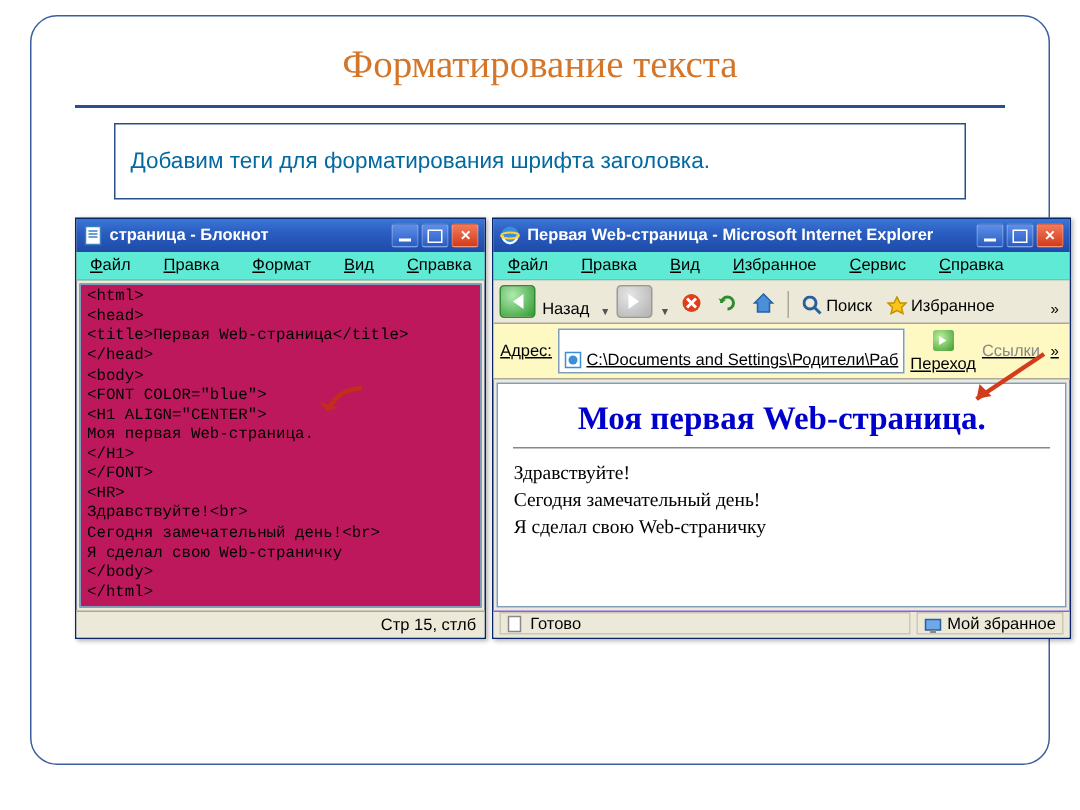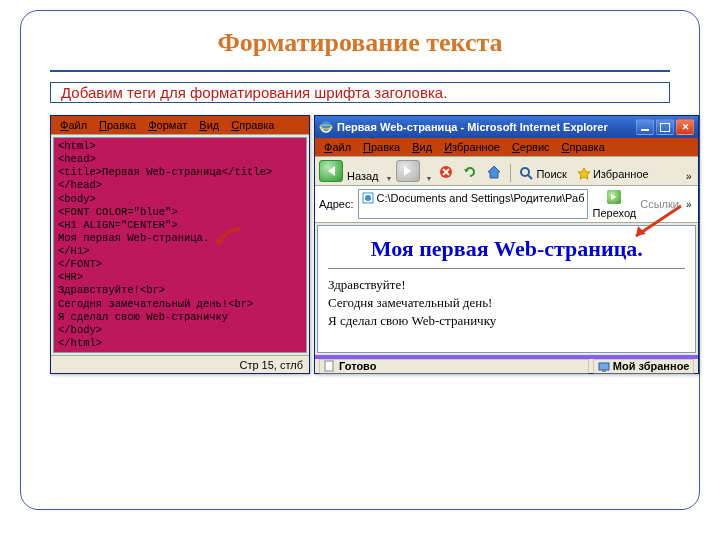--- a/index.html
+++ b/index.html
@@ -18,34 +18,34 @@
     left: 20px; top: 10px; right: 20px; bottom: 30px;
     border: 1px solid #3a5f9e;
     border-radius: 18px;
   }
   .title {
     text-align: center;
     color: #d4762a;
     font-family: "Times New Roman", serif;
     font-size: 26px;
     margin: 28px 0 12px;
-    font-weight: bold;
+    font-weight: normal;
   }
   .hr {
     margin: 0 50px 8px;
     height: 2px;
     background: #2a4f8e;
   }
   .subtitle-box {
-    margin: 10px 50px 12px;
+    margin: 10px 76px 12px;
     border: 1.5px solid #2a4f8e;
-    padding: 1px 10px;
+    padding: 16px 10px;
     font-family: Arial, sans-serif;
     font-size: 15px;
-    color: #b91c1c;
+    color: #0369a1;
   }
   .windows-row {
     display: flex;
     gap: 4px;
     padding: 0 50px;
   }
 
   
   .win {
     flex: 1 1 0;
@@ -89,23 +89,23 @@
     line-height: 1;
   }
   .win-btn.min, .win-btn.max { background: linear-gradient(#5d8eea,#2a5ec0); border:1px solid #fff3; }
   .win-btn.close { background: linear-gradient(#f07a5a,#d23c1a); border:1px solid #fff3; }
   .win-btn.min::after { content:""; width:8px; height:2px; background:#fff; margin-top:6px; }
   .win-btn.max::after { content:""; width:8px; height:7px; border:1px solid #fff; }
   .win-btn.close::after { content:"✕"; font-size:9px; font-weight:bold; }
 
   .menubar {
     display: flex;
-    background: #c2410c;
+    background: #5eead4;
     padding: 2px 4px;
-    gap: 2px;
+    gap: 12px;
     font-size: 11px;
     color: #000;
     border-bottom: 1px solid #aca899;
   }
   .menubar span { padding: 1px 5px; }
   .menubar span u { text-decoration: underline; }
 
   
   .editor {
     flex: 1;
@@ -157,26 +157,27 @@
   .drop { font-size:7px; margin-left:1px; color:#555; }
   .tb-icon {
     width:20px;height:20px;display:flex;align-items:center;justify-content:center;font-size:14px;
   }
   .tb-sep { width:1px; height:18px; background:#aca899; margin:0 2px; }
   .tb-btn { display:flex;align-items:center;gap:2px;padding:1px 3px;color:#000; white-space:nowrap; }
   .chev { color:#000;font-size:10px;margin-left:auto;padding:0 3px; }
 
   .addrbar {
     display:flex;align-items:center;gap:4px;
-    background:#ffffff; padding:3px 4px;border-bottom:1px solid #aca899;
+    background:#fef9c3; padding:3px 4px;border-bottom:1px solid #aca899;
     font-size:11px;
+    text-decoration:underline;
   }
   .addr-field {
     flex:1;height:18px;background:#fff;border:1px solid #7f9db9;
-    display:flex;align-items:flex-end;padding:14px 3px;gap:3px;color:#000;
+    display:flex;align-items:flex-start;padding:14px 3px;gap:3px;color:#000;
     overflow:hidden;white-space:nowrap;
   }
   .go-btn { display:flex;align-items:center;gap:3px;color:#000;flex-direction:column; }
   .go-btn .arrow {
     width:14px;height:14px;border-radius:2px;
     background:radial-gradient(circle at 35% 35%,#c0f0a0,#3c9a2c);
     display:flex;align-items:center;justify-content:center;
   }
   .go-btn .arrow::after{content:"";border:3px solid transparent;border-left:5px solid #fff;margin-left:2px;}
   .links-lbl { color:#888; }
@@ -187,22 +188,22 @@
     font-family:"Times New Roman",serif;
   }
   .ie-h1 {
     color:#0000cc;font-size:22px;font-weight:bold;text-align:center;
     margin:2px 0 6px;font-family:"Times New Roman",serif;
   }
   .ie-hr { border:none;border-top:1px solid #888;margin:6px 0 8px; }
   .ie-content p { margin:2px 0;font-size:13px;color:#000; }
 
   .ie-status {
-    height:18px;background:#ece9d8;border-top:4px solid #8b5cf6;
-    display:flex;align-items:center;padding:0 4px;gap:4px;font-size:11px;color:#000;font-weight:bold;
+    height:18px;background:#ece9d8;border-top:1px solid #8b5cf6;
+    display:flex;padding:0 4px;gap:4px;font-size:11px;color:#000;
   }
   .ie-status .cell { display:flex;align-items:center;gap:3px;border:1px solid #aca89980;padding:0 4px;height:15px; }
   .ie-status .flex1 { flex:1; }
 
   
   .arrow-annot {
     position: absolute;
     pointer-events: none;
   }
 </style>
@@ -214,20 +215,36 @@
 <h1 class="title">Форматирование текста</h1>
 <div class="hr"></div>
 
 <div class="subtitle-box">
   <span>Добавим теги для форматирования шрифта заголовка.</span>
 </div>
 
 <div class="windows-row">
 
   <div class="win" style="flex:0 0 260px">
+    <div class="titlebar">
+      <span class="appicon">
+        <svg width="12" height="14" viewBox="0 0 12 14">
+            <rect x="1" y="1" width="10" height="12" fill="#fff" stroke="#3a7fbf"></rect>
+            <line x1="3" y1="4" x2="9" y2="4" stroke="#3a7fbf"></line>
+            <line x1="3" y1="6" x2="9" y2="6" stroke="#3a7fbf"></line>
+            <line x1="3" y1="8" x2="9" y2="8" stroke="#3a7fbf"></line>
+          </svg>
+      </span>
+      <span class="titlebar-text">страница - Блокнот</span>
+      <div class="win-controls">
+        <span class="win-btn min"></span>
+        <span class="win-btn max"></span>
+        <span class="win-btn close"></span>
+      </div>
+    </div>
     <div class="menubar">
       <span><u>Ф</u>айл</span>
       <span><u>П</u>равка</span>
       <span><u>Ф</u>ормат</span>
       <span><u>В</u>ид</span>
       <span><u>С</u>правка</span>
     </div>
     <div class="editor" id="notepad-editor">&lt;html&gt;
 &lt;head&gt;
 &lt;title&gt;Первая Web-страница&lt;/title&gt;

